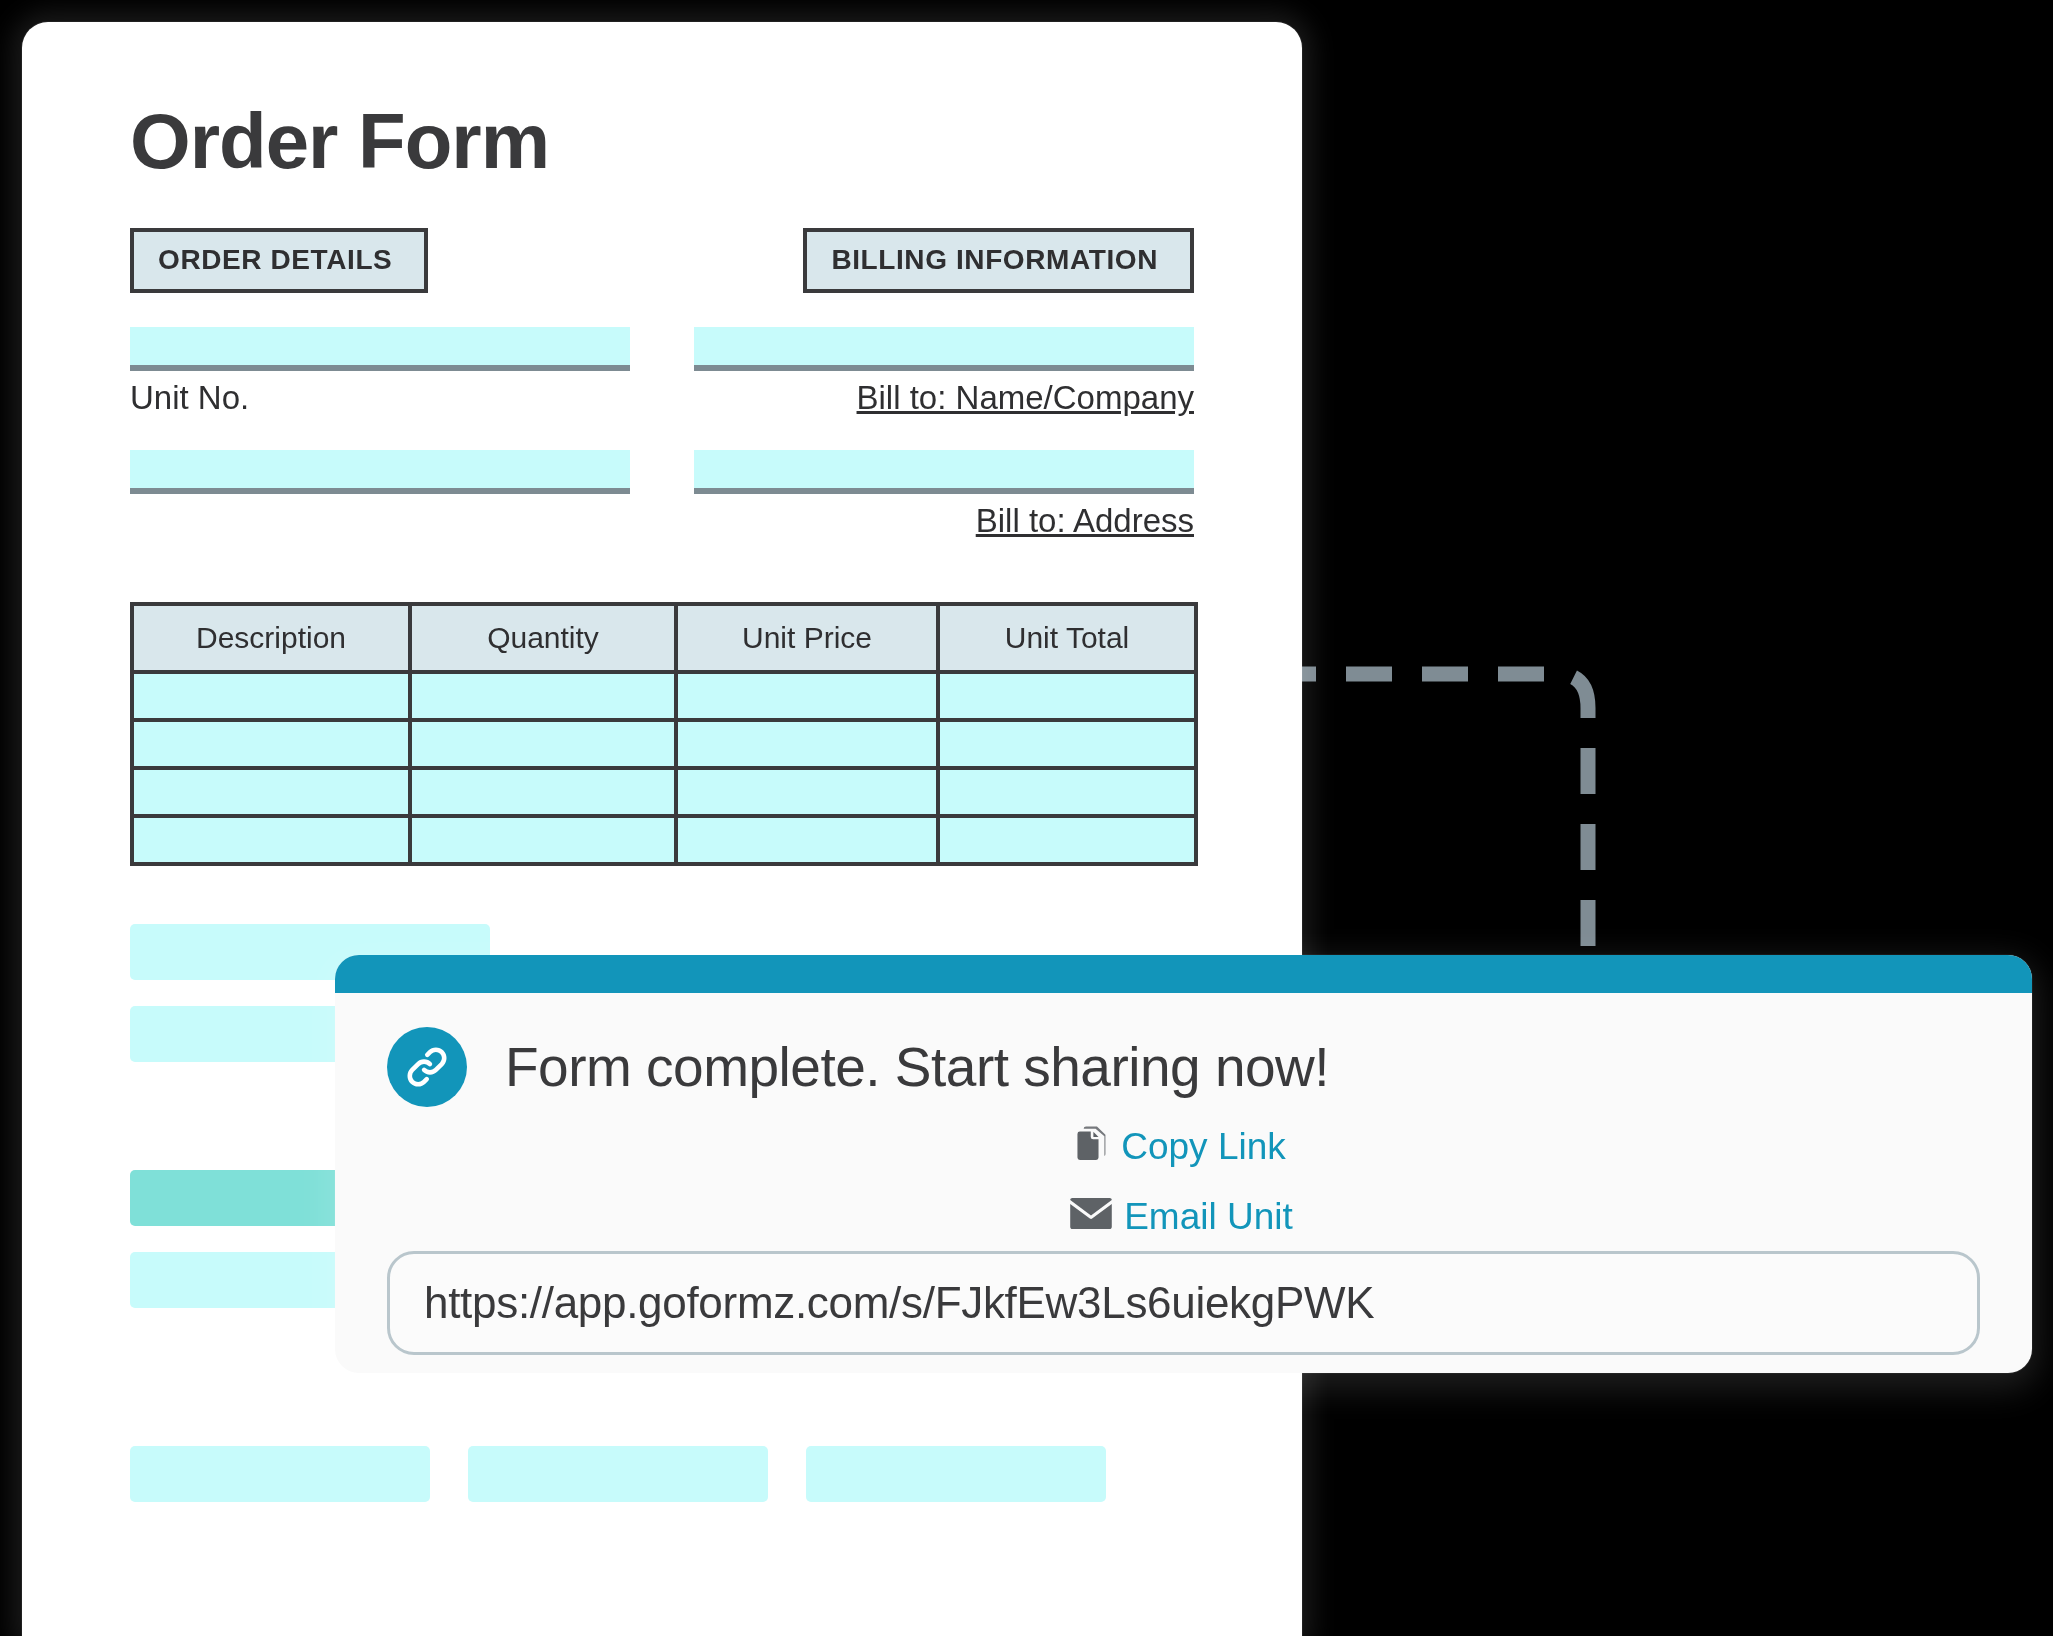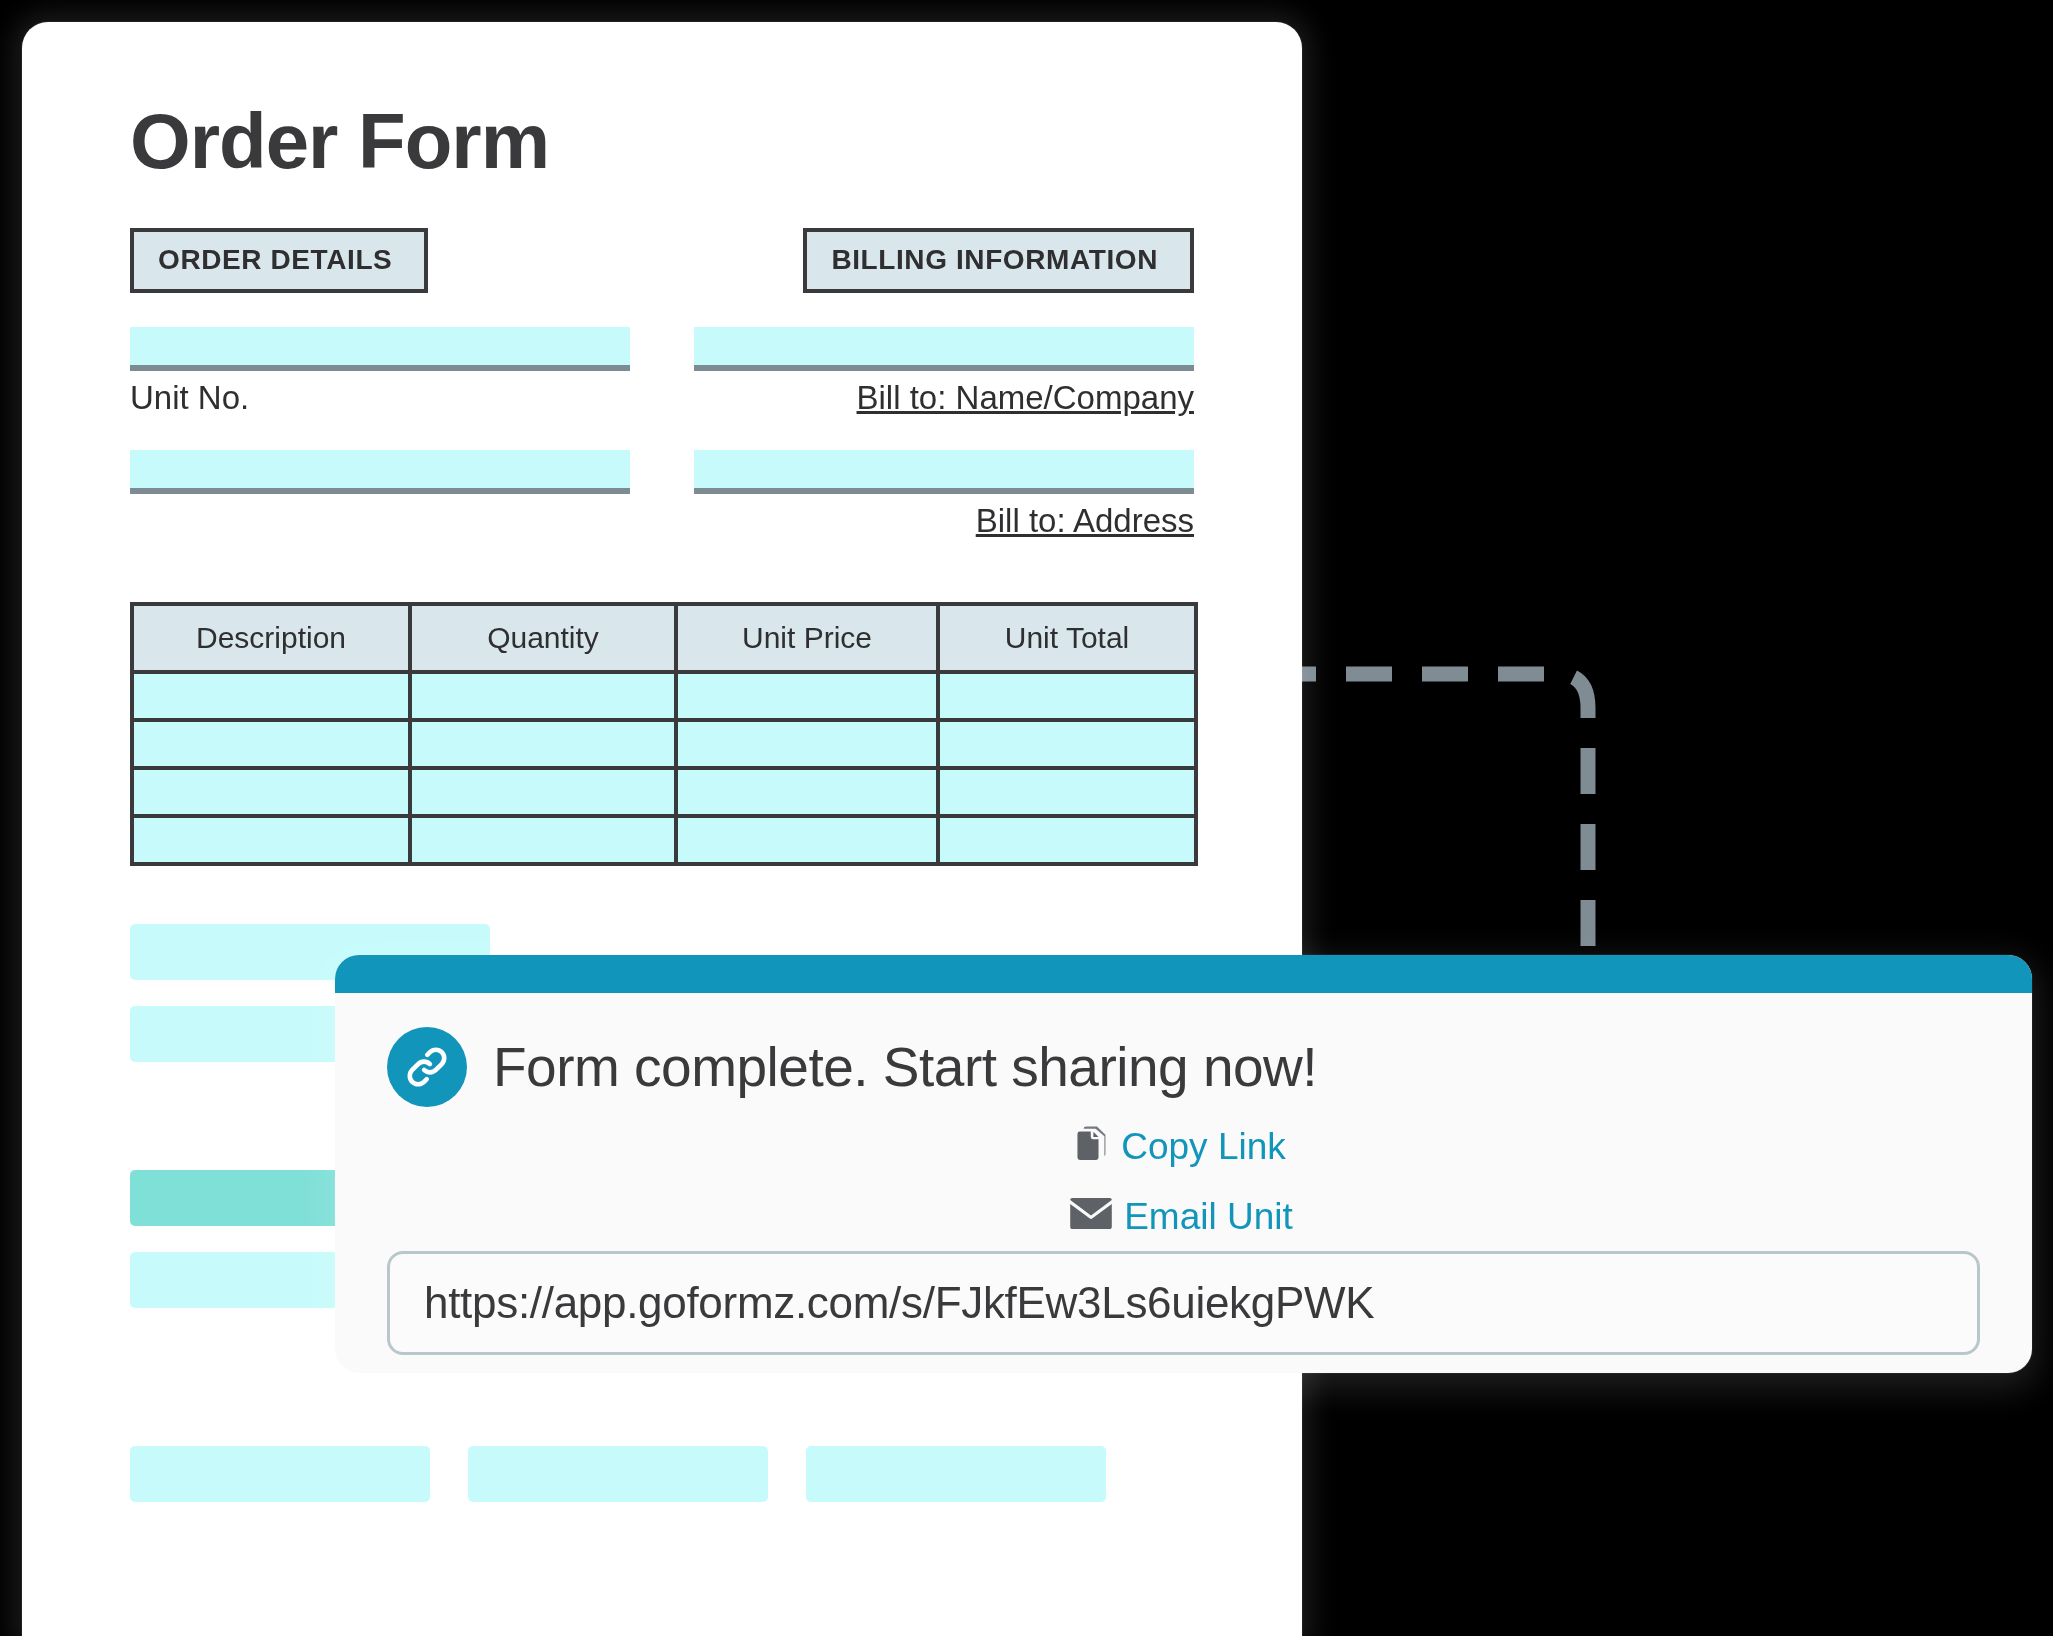--- a/index.html
+++ b/index.html
@@ -149,21 +149,21 @@
     height: 38px;
     background: #1295ba;
     width: 100%;
   }
   .share-body {
     padding: 34px 52px 0 52px;
   }
   .share-head {
     display: flex;
     align-items: center;
-    gap: 26px;
+    gap: 38px;
   }
   .link-badge {
     width: 80px;
     height: 80px;
     border-radius: 50%;
     background: #1295ba;
     flex: 0 0 80px;
     display: flex;
     align-items: center;
     justify-content: center;
@@ -192,21 +192,21 @@
   }
   .action-label {
     font-size: 37px;
     color: #1295ba;
     line-height: 1;
   }
   .url-field {
     margin-top: 16px;
     height: 104px;
     border: 3px solid #b9c6cc;
-    border-radius: 16px;
+    border-radius: 27px;
     background: #fbfbfb;
     display: flex;
     align-items: center;
     padding: 0 34px;
   }
   .url-text {
     font-size: 44px;
     color: #3a3a3c;
     letter-spacing: -0.3px;
     white-space: nowrap;

